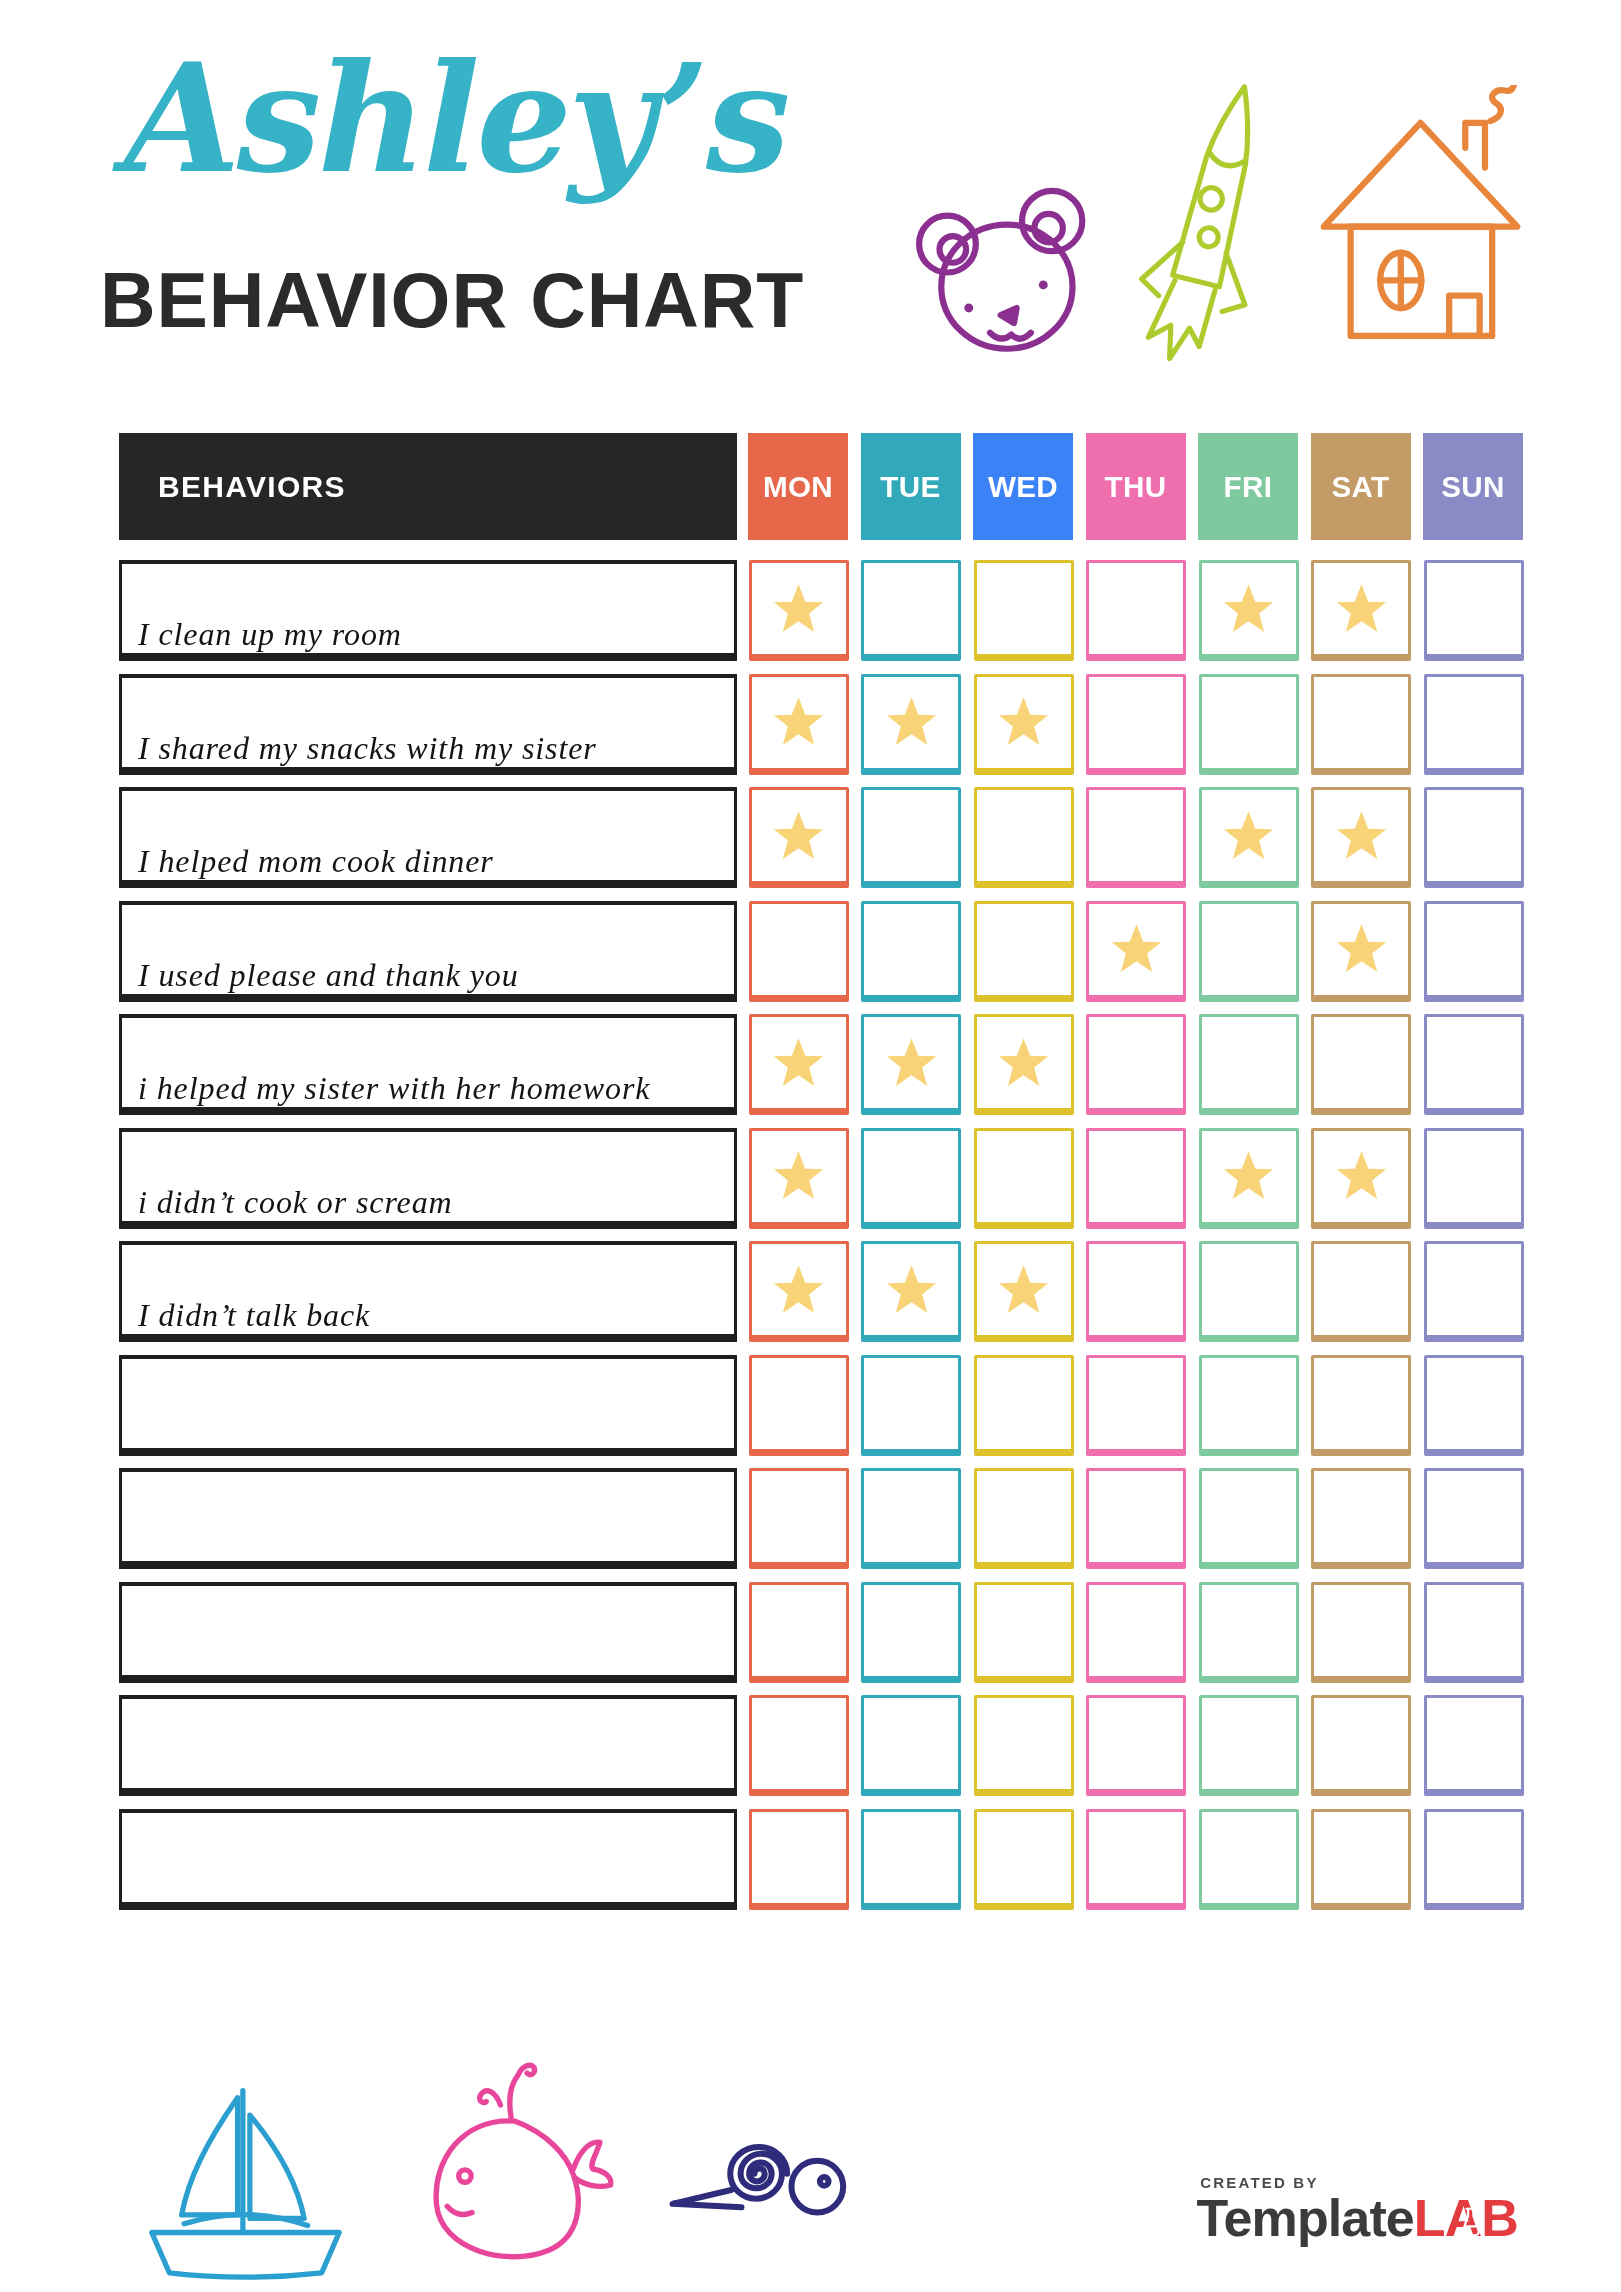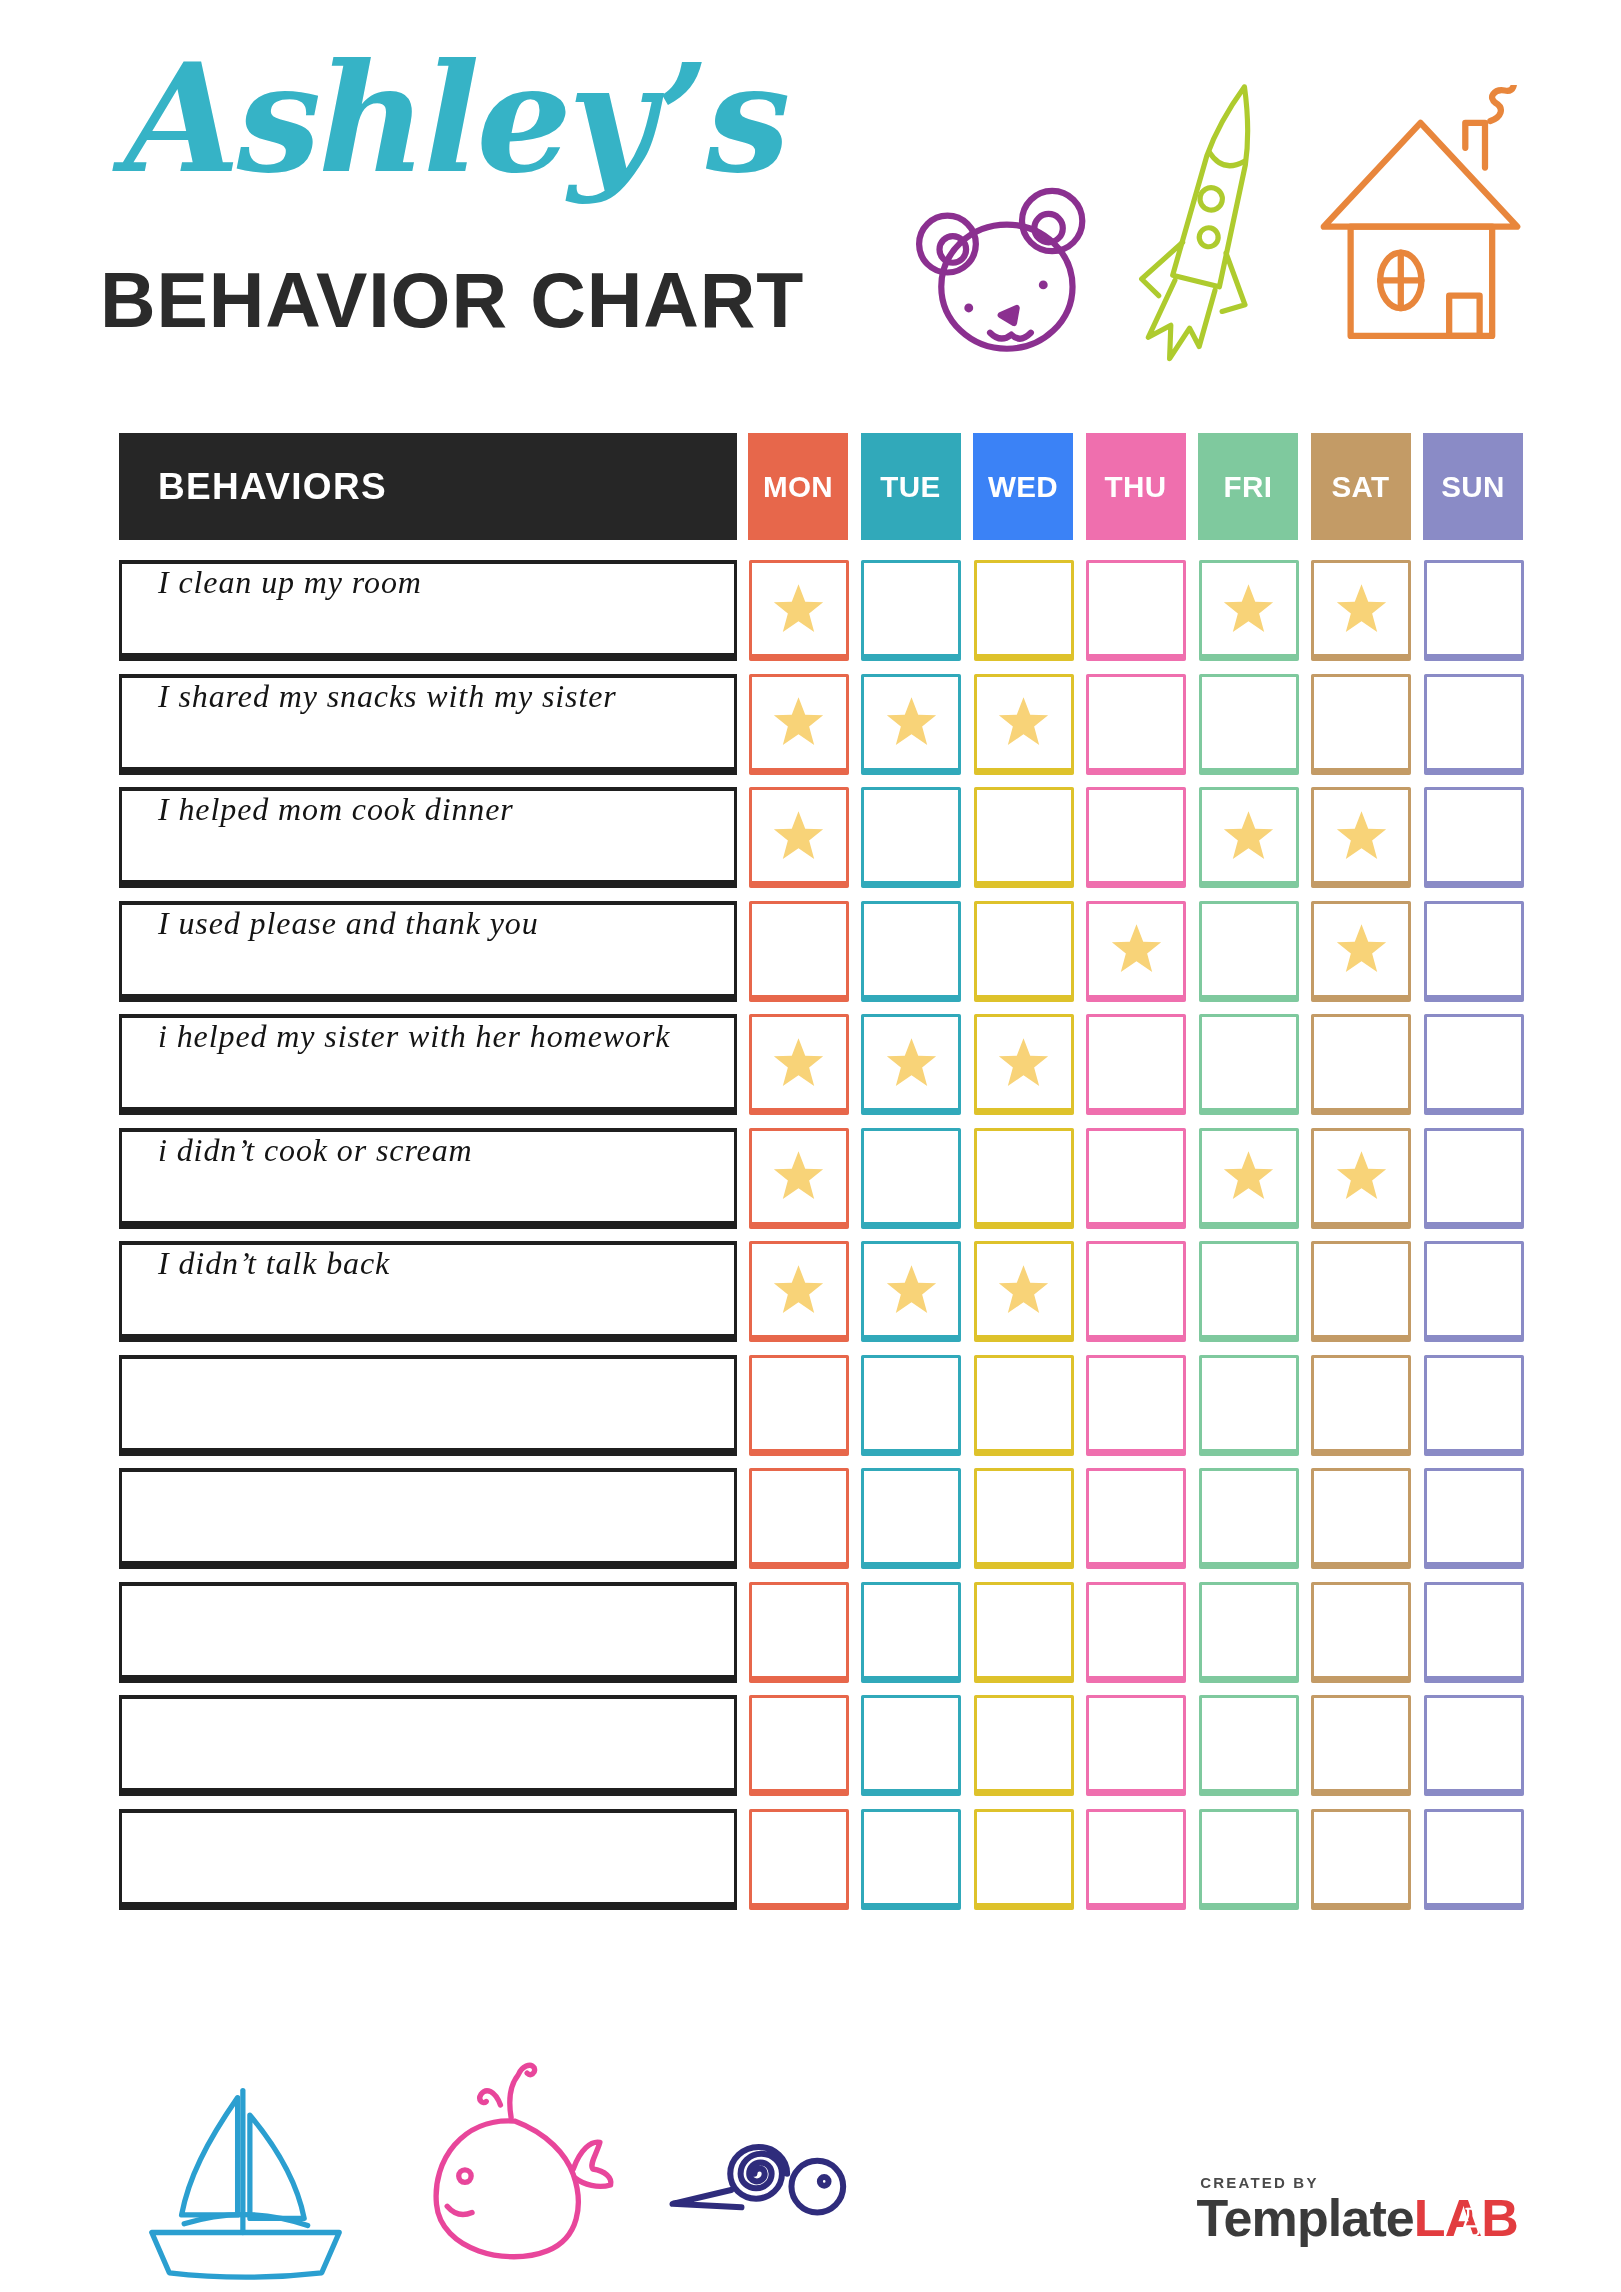--- a/index.html
+++ b/index.html
@@ -23,33 +23,33 @@
   .d-rocket{left:1121px; top:72px; width:175px; height:318px;}
   .d-house{left:1313px; top:85px; width:215px; height:278px;}
   .d-boat{left:136px; top:2064px; width:219px; height:224px;}
   .d-whale{left:401px; top:2051px; width:222px; height:228px;}
   .d-snail{left:652px; top:2109px; width:222px; height:125px;}
   
   .thead{position:absolute; left:119px; top:433px; width:1407px; height:107px; display:flex;}
   .behaviors-head{
     width:618px; background:#262626; color:#fff; box-sizing:border-box;
     display:flex; align-items:center; padding-left:39px;
-    font-size:37px; font-weight:bold; letter-spacing:1.3px;
+    font-size:30px; font-weight:bold; letter-spacing:1.3px;
   }
   .day-heads{display:flex; gap:12.5px; margin-left:11px;}
   .day-head{
     width:100px; display:flex; align-items:center; justify-content:center;
     color:#fff; font-size:29.6px; font-weight:bold; letter-spacing:0.4px;
   }
   .rows{position:absolute; left:119px; top:560px; width:1407px; display:flex; flex-direction:column; gap:12.5px;}
   .row{display:flex; height:101px;}
   .row-label{
     width:618px; box-sizing:border-box; background:#fff;
     border:3.6px solid #1f1f1f; border-top-width:4.5px; border-bottom-width:8px;
-    display:flex; align-items:flex-start; padding-left:36px;
+    display:flex; align-items:flex-end; padding-left:16px;
     font-family:"Liberation Serif", serif; font-style:italic;
     font-size:32px; color:#141414; letter-spacing:0.9px;
   }
   .cells{display:flex; gap:12.5px; margin-left:11.6px;}
   .cell{
     width:100px; box-sizing:border-box; background:#fff; border-radius:1.8px;
     border:3.6px solid; border-bottom-width:7.2px;
     display:flex; align-items:center; justify-content:center;
   }
   .star{width:57px; height:56px; display:block;}

